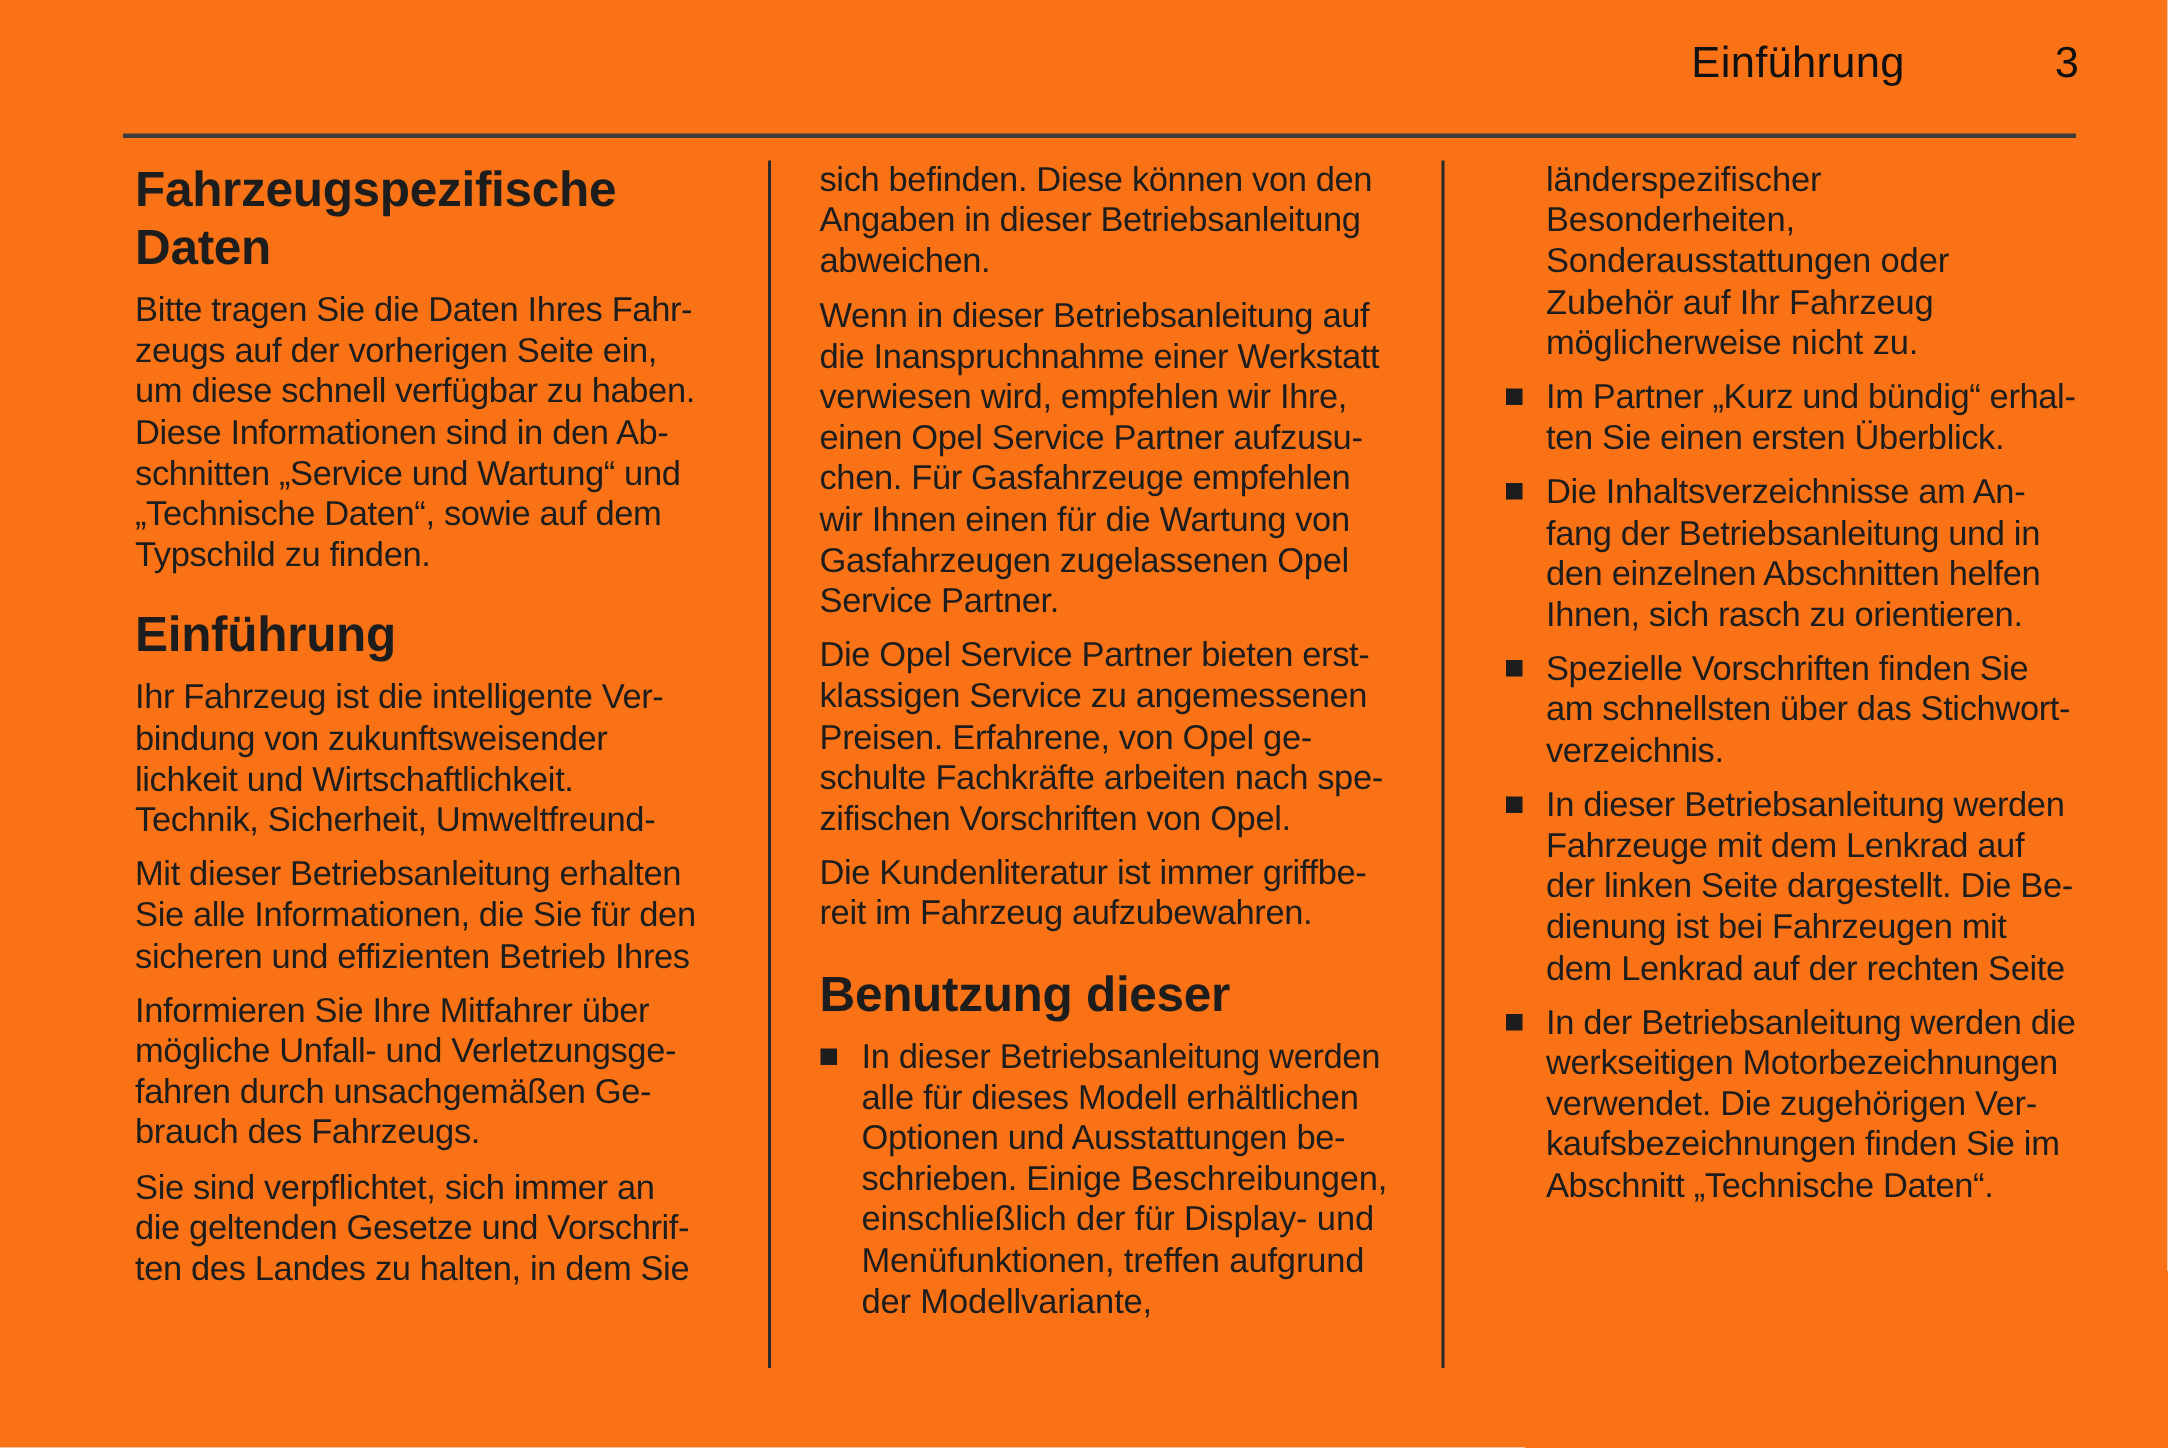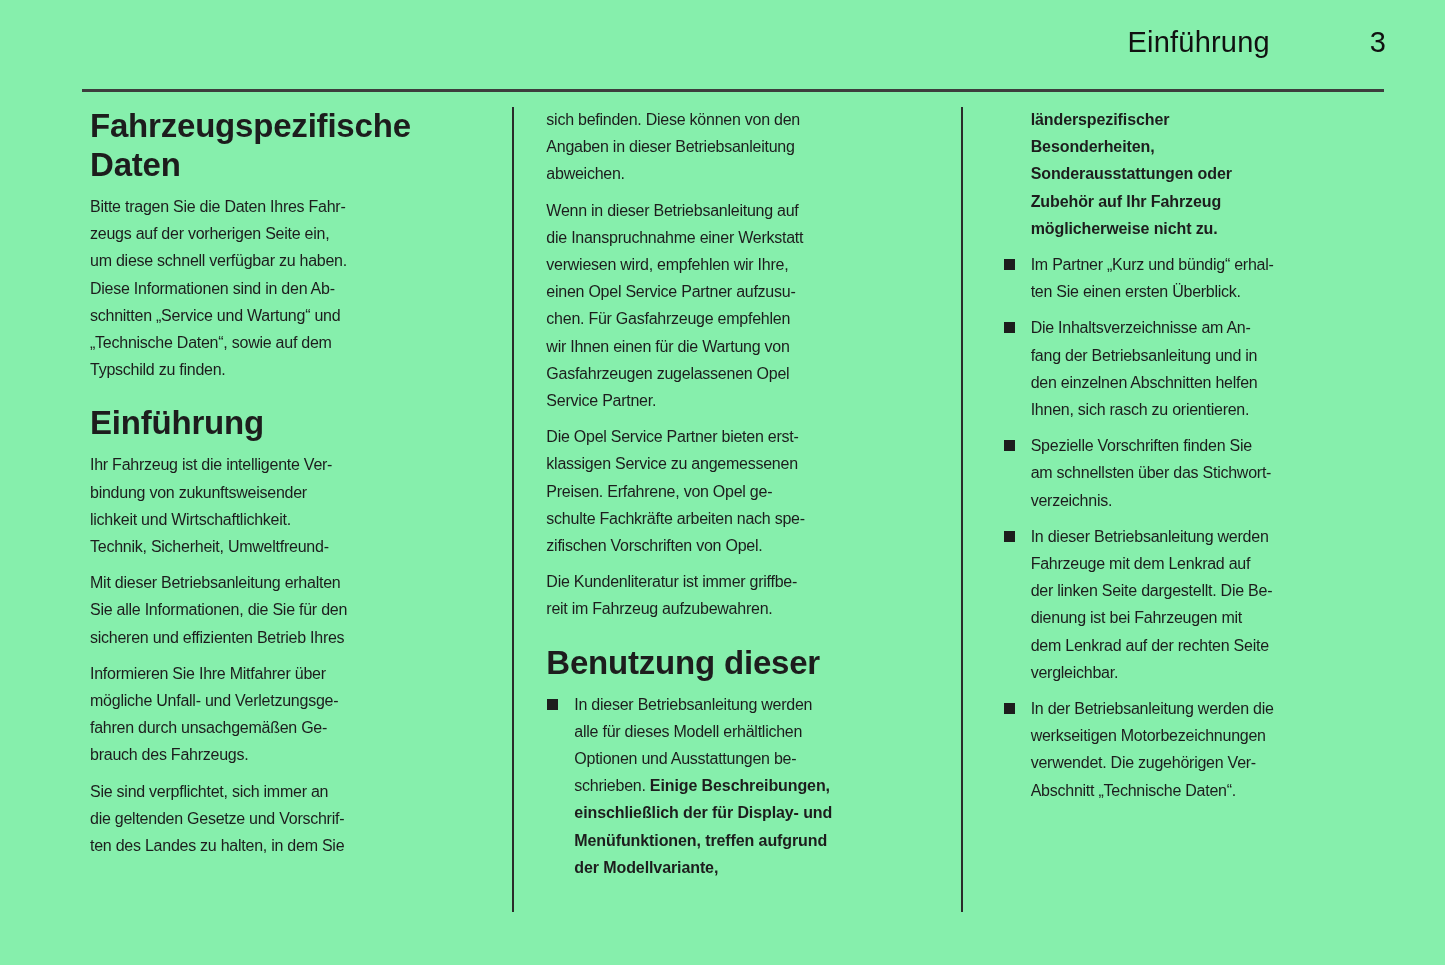--- a/index.html
+++ b/index.html
@@ -1,19 +1,19 @@
 <!DOCTYPE html>
 <html><head>
 <meta charset="utf-8">
 <style>
   html,body{margin:0;padding:0;background:#ffffff;}
   .page{
     position:relative;
     width:1445px;height:965px;
-    background:#86efac;
+    background:#f97316;
     font-family:"Liberation Sans", sans-serif;
     color:#1d1d1d;
     overflow:hidden;
   }
   .header{
     position:absolute;top:26px;right:59px;
     display:flex;align-items:baseline;
     font-size:29px;font-weight:400;color:#111;
   }
   .header .chapter{letter-spacing:0.2px;}
@@ -28,36 +28,36 @@
     display:grid;
     grid-template-columns:repeat(3,1fr);
     column-gap:74px;
   }
   .divider{
     position:absolute;top:107px;height:805px;width:2px;
     background:#2b2b2b;
   }
   .divider.d1{left:512px;}
   .divider.d2{left:961px;}
-  .block{font-size:16px;line-height:27.2px;letter-spacing:-0.25px;}
+  .block{font-size:23px;line-height:27.2px;letter-spacing:-0.25px;}
   .block .line{white-space:nowrap;}
   .h1{
     font-size:33px;font-weight:700;line-height:39px;
     letter-spacing:-0.2px;
     margin:20px 0 9px 0;
   }
   .block:first-child{margin-top:0;}
   .p{margin:0 0 9px 0;}
   .li{position:relative;padding-left:28px;margin:0 0 9px 0;}
   .cont{padding-left:28px;margin:0 0 9px 0;}
   .bullet-marker{
     position:absolute;left:1px;top:8px;
     width:11px;height:11px;background:#1d1d1d;
   }
-  .b{font-weight:700;letter-spacing:-0.1px;}
+  .b{font-weight:400;letter-spacing:-0.1px;}
 </style>
 </head>
 <body>
 
 <div class="page">
   <div class="header">
     <span class="chapter">Einführung</span>
     <span class="pagenum">3</span>
   </div>
   <div class="rule"></div>
@@ -169,26 +169,26 @@
           <div class="line"><span>am schnellsten über das Stichwort-</span></div>
           <div class="line"><span>verzeichnis.</span></div>
         </div>
         <div class="block li">
           <span class="bullet-marker"></span>
           <div class="line"><span>In dieser Betriebsanleitung werden</span></div>
           <div class="line"><span>Fahrzeuge mit dem Lenkrad auf</span></div>
           <div class="line"><span>der linken Seite dargestellt. Die Be-</span></div>
           <div class="line"><span>dienung ist bei Fahrzeugen mit</span></div>
           <div class="line"><span>dem Lenkrad auf der rechten Seite</span></div>
-          <div class="line"><span>vergleichbar.</span></div>
         </div>
         <div class="block li">
           <span class="bullet-marker"></span>
           <div class="line"><span>In der Betriebsanleitung werden die</span></div>
           <div class="line"><span>werkseitigen Motorbezeichnungen</span></div>
           <div class="line"><span>verwendet. Die zugehörigen Ver-</span></div>
+          <div class="line"><span>kaufsbezeichnungen finden Sie im</span></div>
           <div class="line"><span>Abschnitt „Technische Daten“.</span></div>
         </div>
       </div>
   </div>
   <div class="divider d1"></div>
   <div class="divider d2"></div>
 </div>
 
 </body></html>

